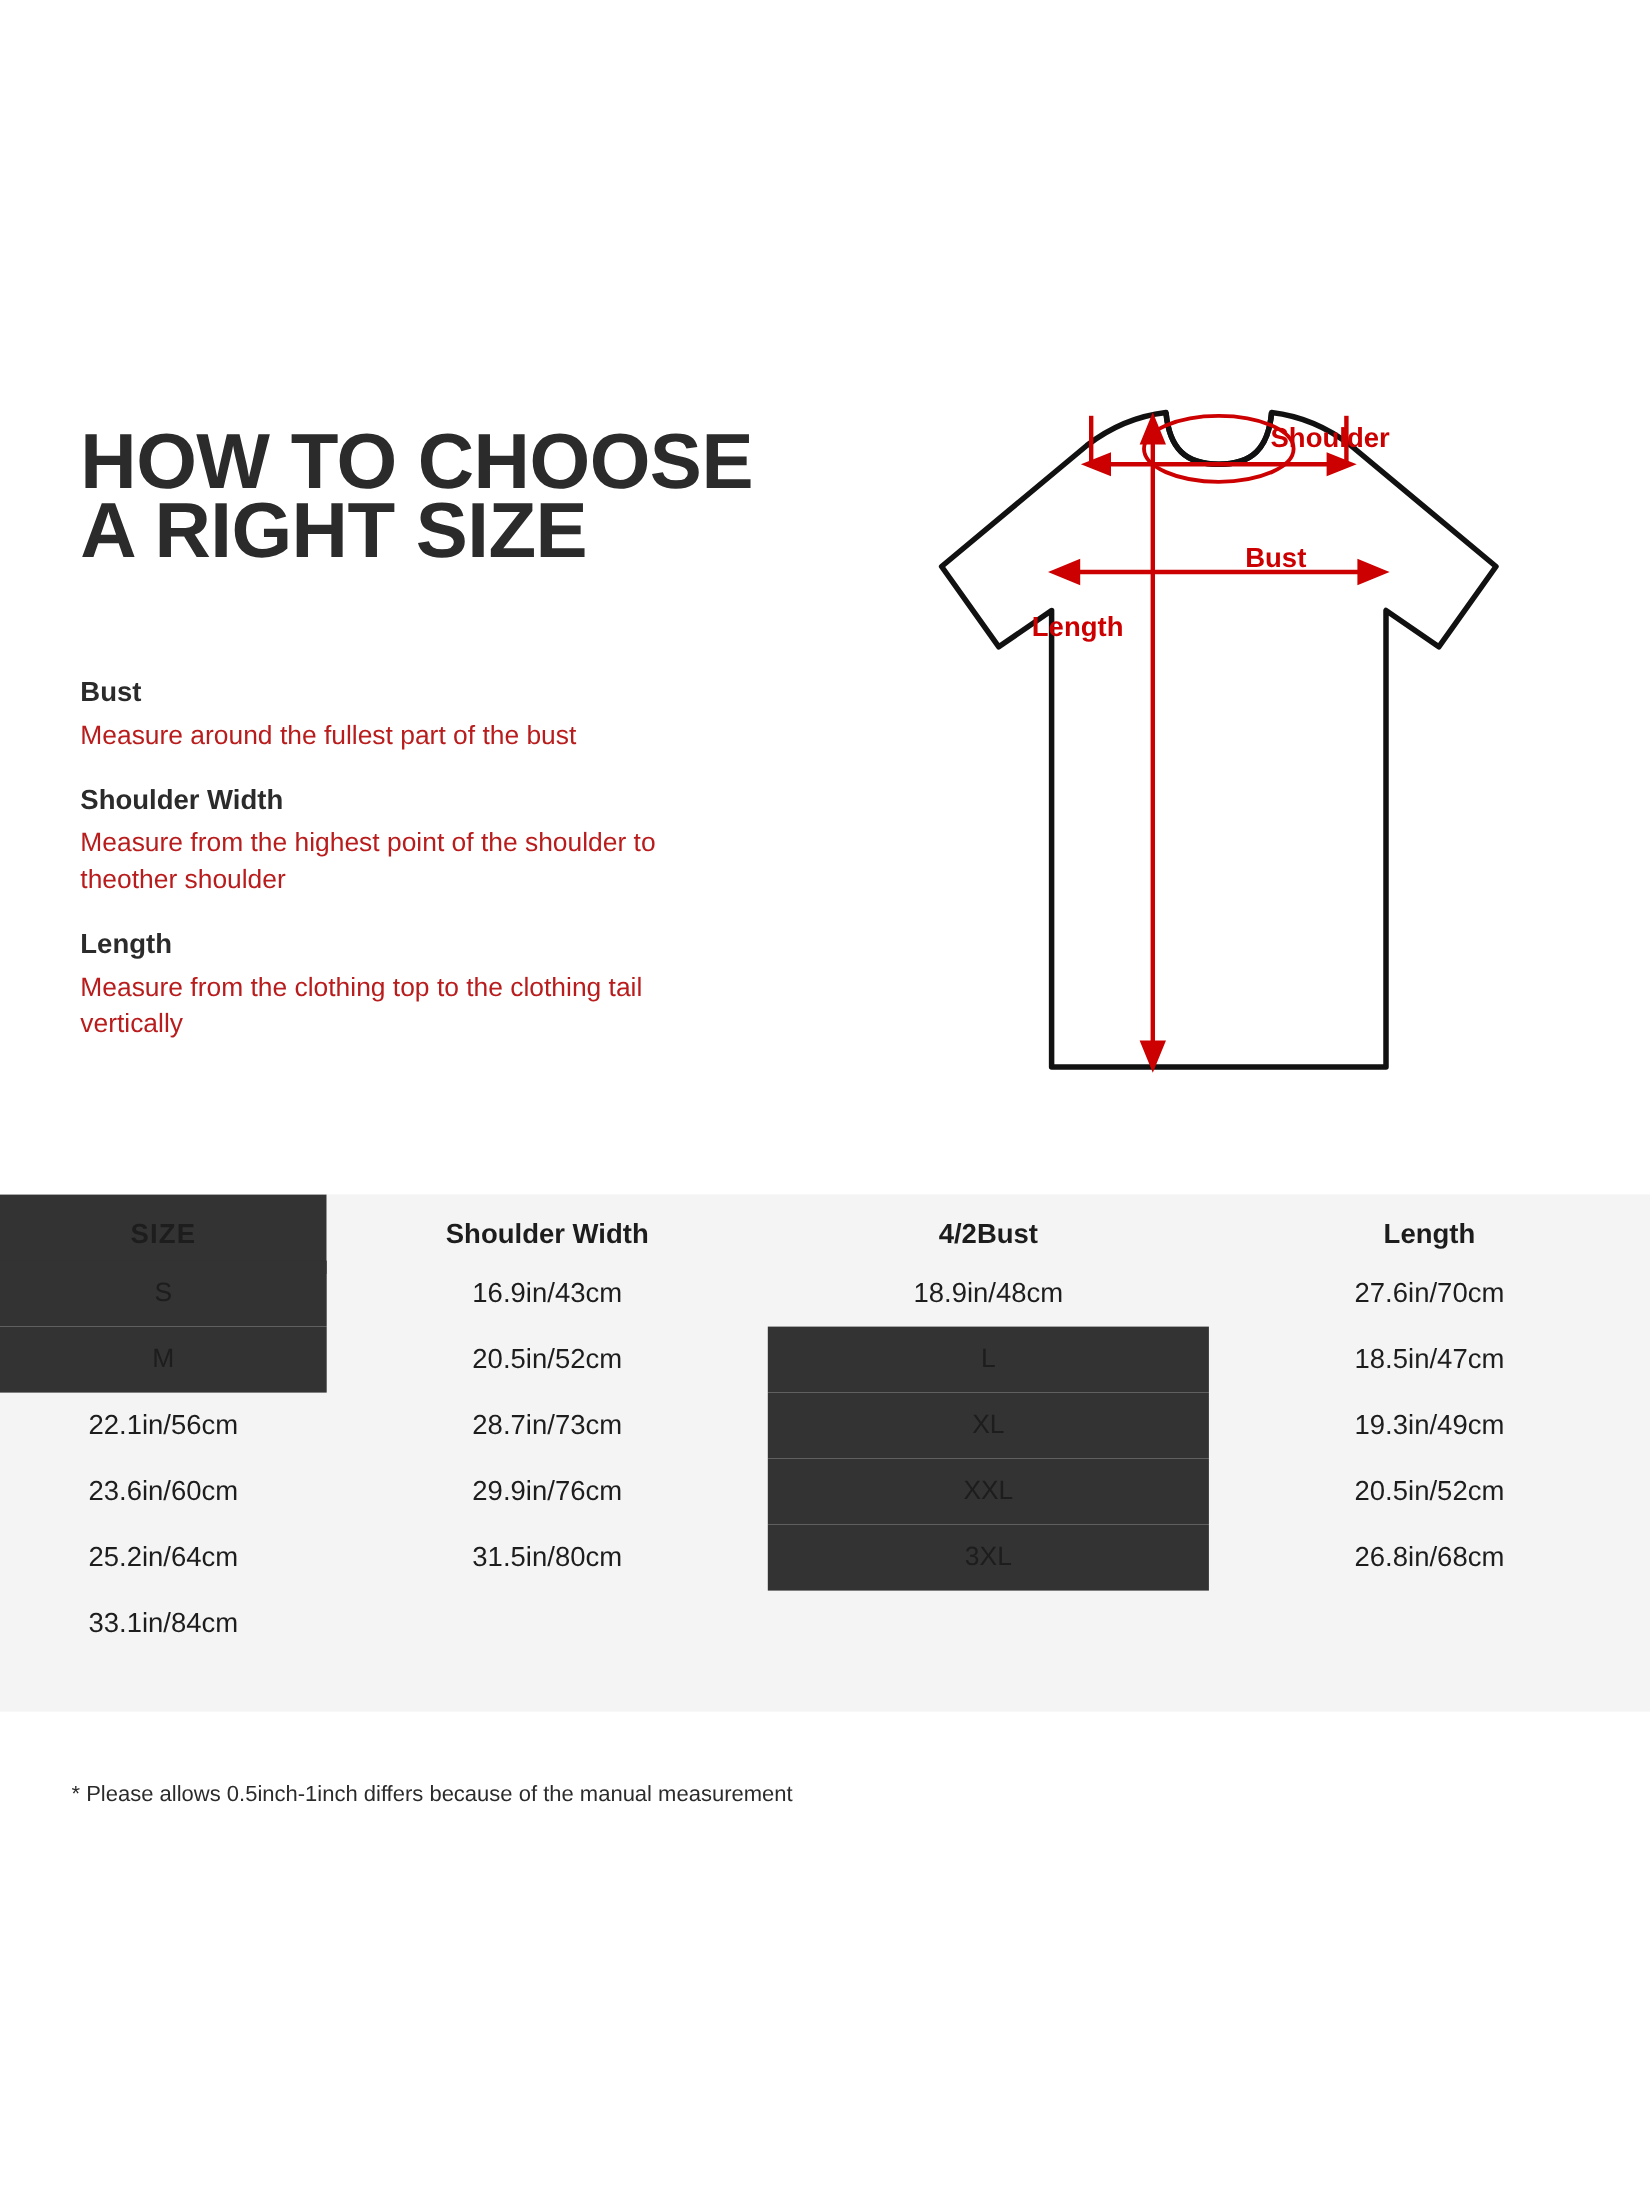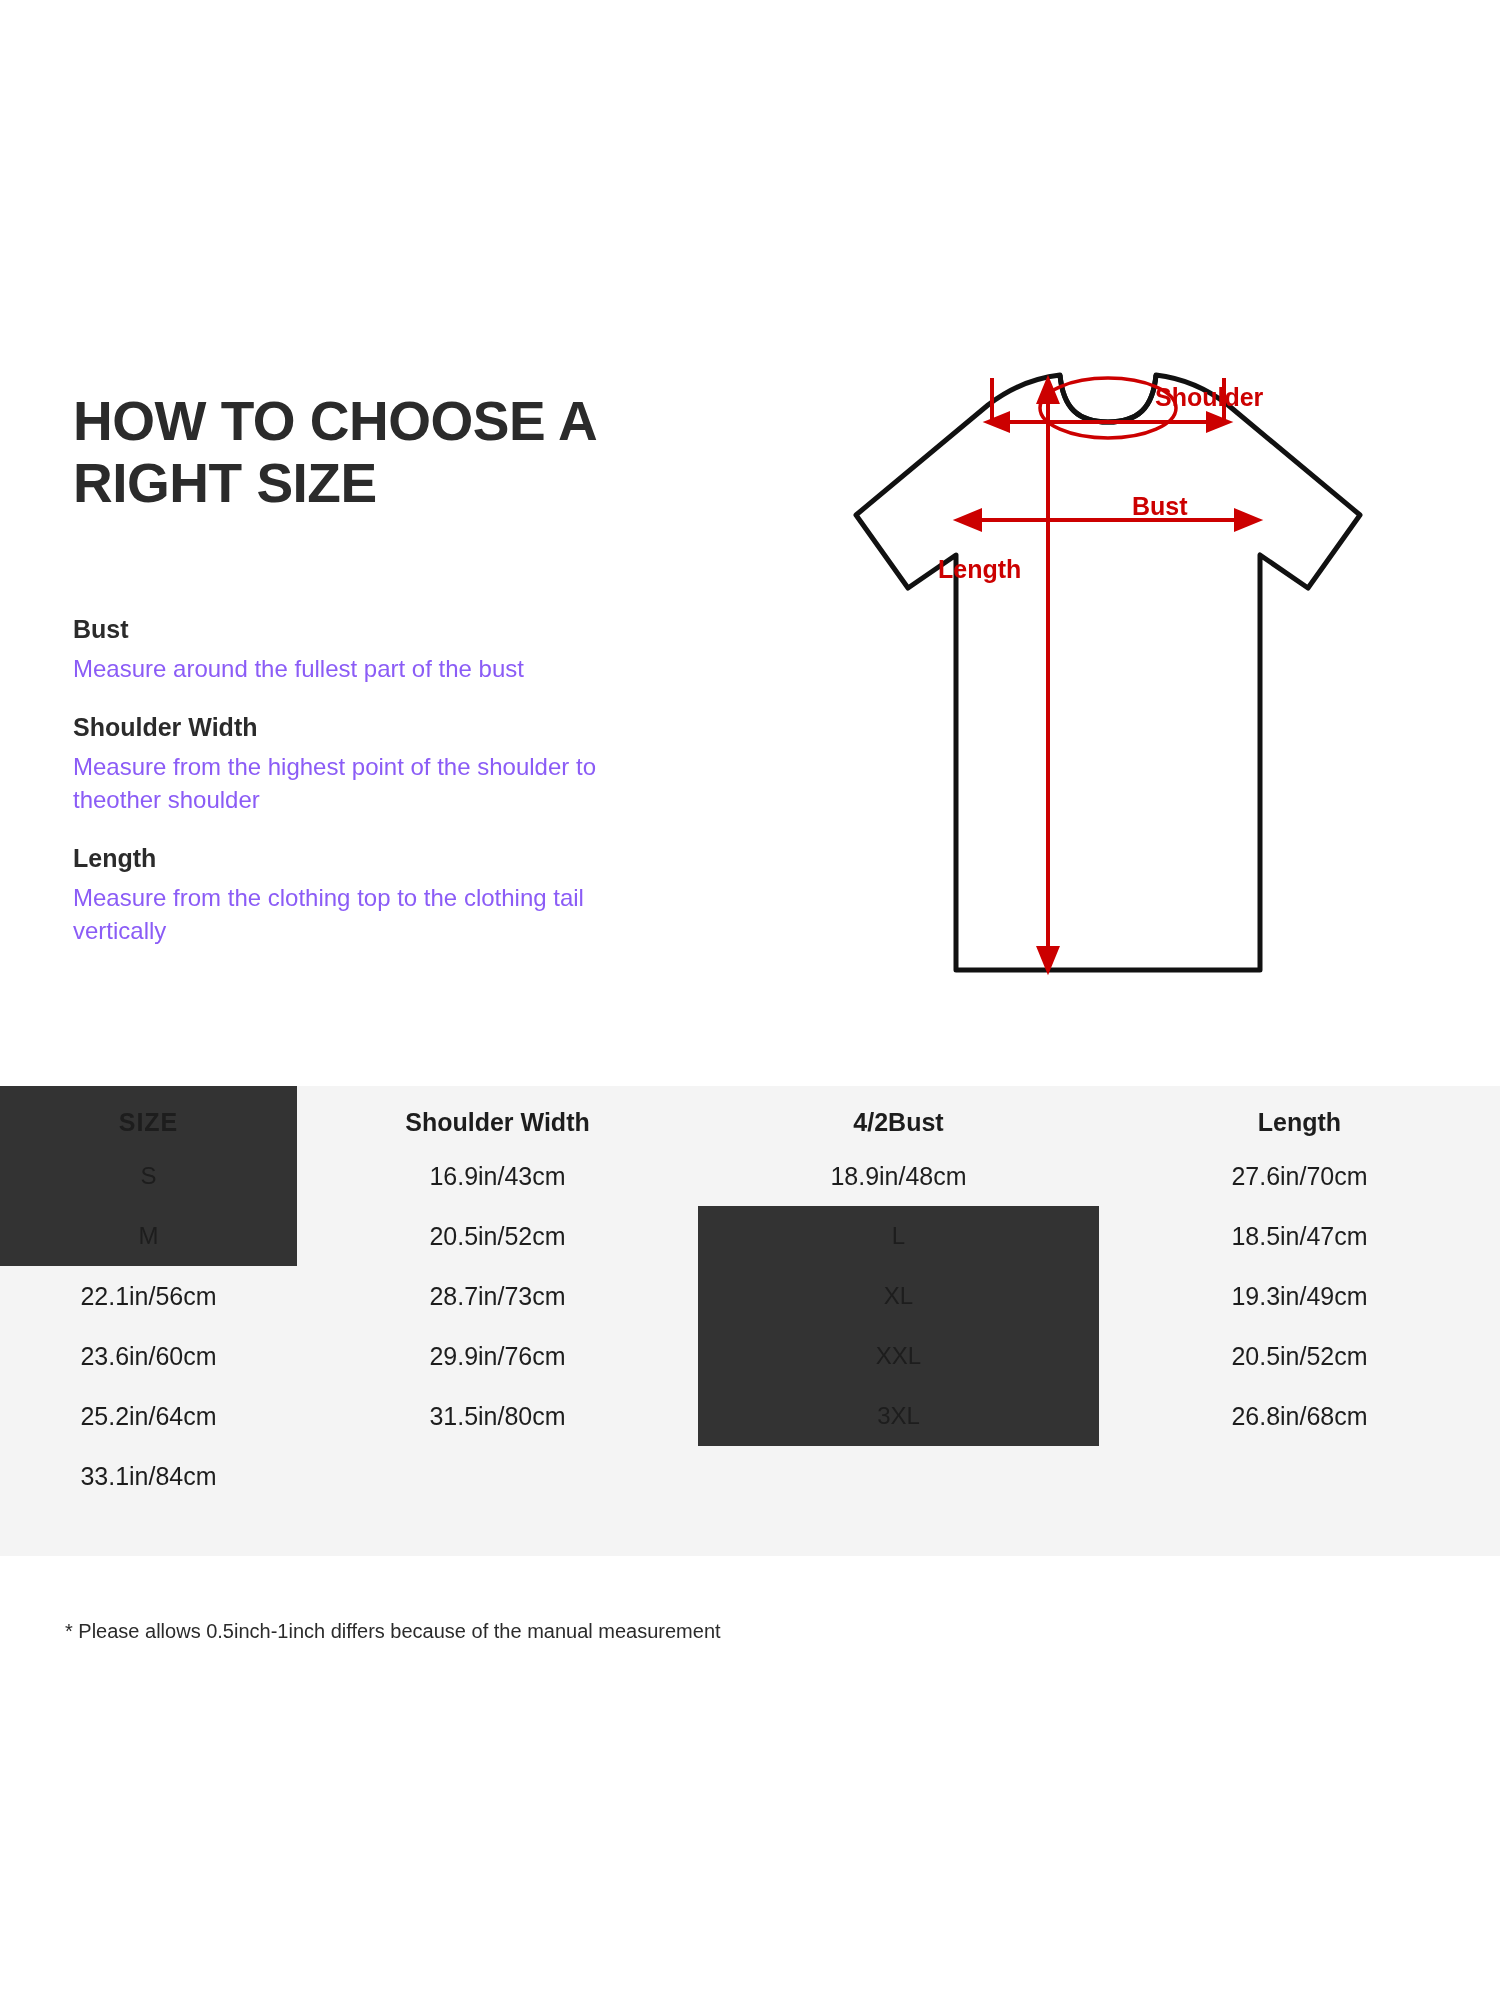--- a/index.html
+++ b/index.html
@@ -40,21 +40,21 @@
     top: 330px;
     width: 1500px;
     height: 760px;
   }
 
   .headline {
     position: absolute;
     left: 73px;
     top: 60px;
     width: 640px;
-    font-size: 55px;
+    font-size: 71px;
     line-height: 62px;
     font-weight: bold;
     letter-spacing: -0.5px;
     color: #2b2b2b;
   }
 
   .defs {
     position: absolute;
     left: 73px;
     top: 285px;
@@ -62,21 +62,21 @@
   }
   .def-term {
     font-size: 25px;
     font-weight: bold;
     color: #2b2b2b;
     margin-bottom: 8px;
   }
   .def-desc {
     font-size: 24px;
     line-height: 33px;
-    color: #8b5cf6;
+    color: #b91c1c;
     margin-bottom: 28px;
     max-width: 570px;
   }
 
   .shirt-wrap {
     position: absolute;
     left: 760px;
     top: 20px;
     width: 620px;
     height: 700px;

